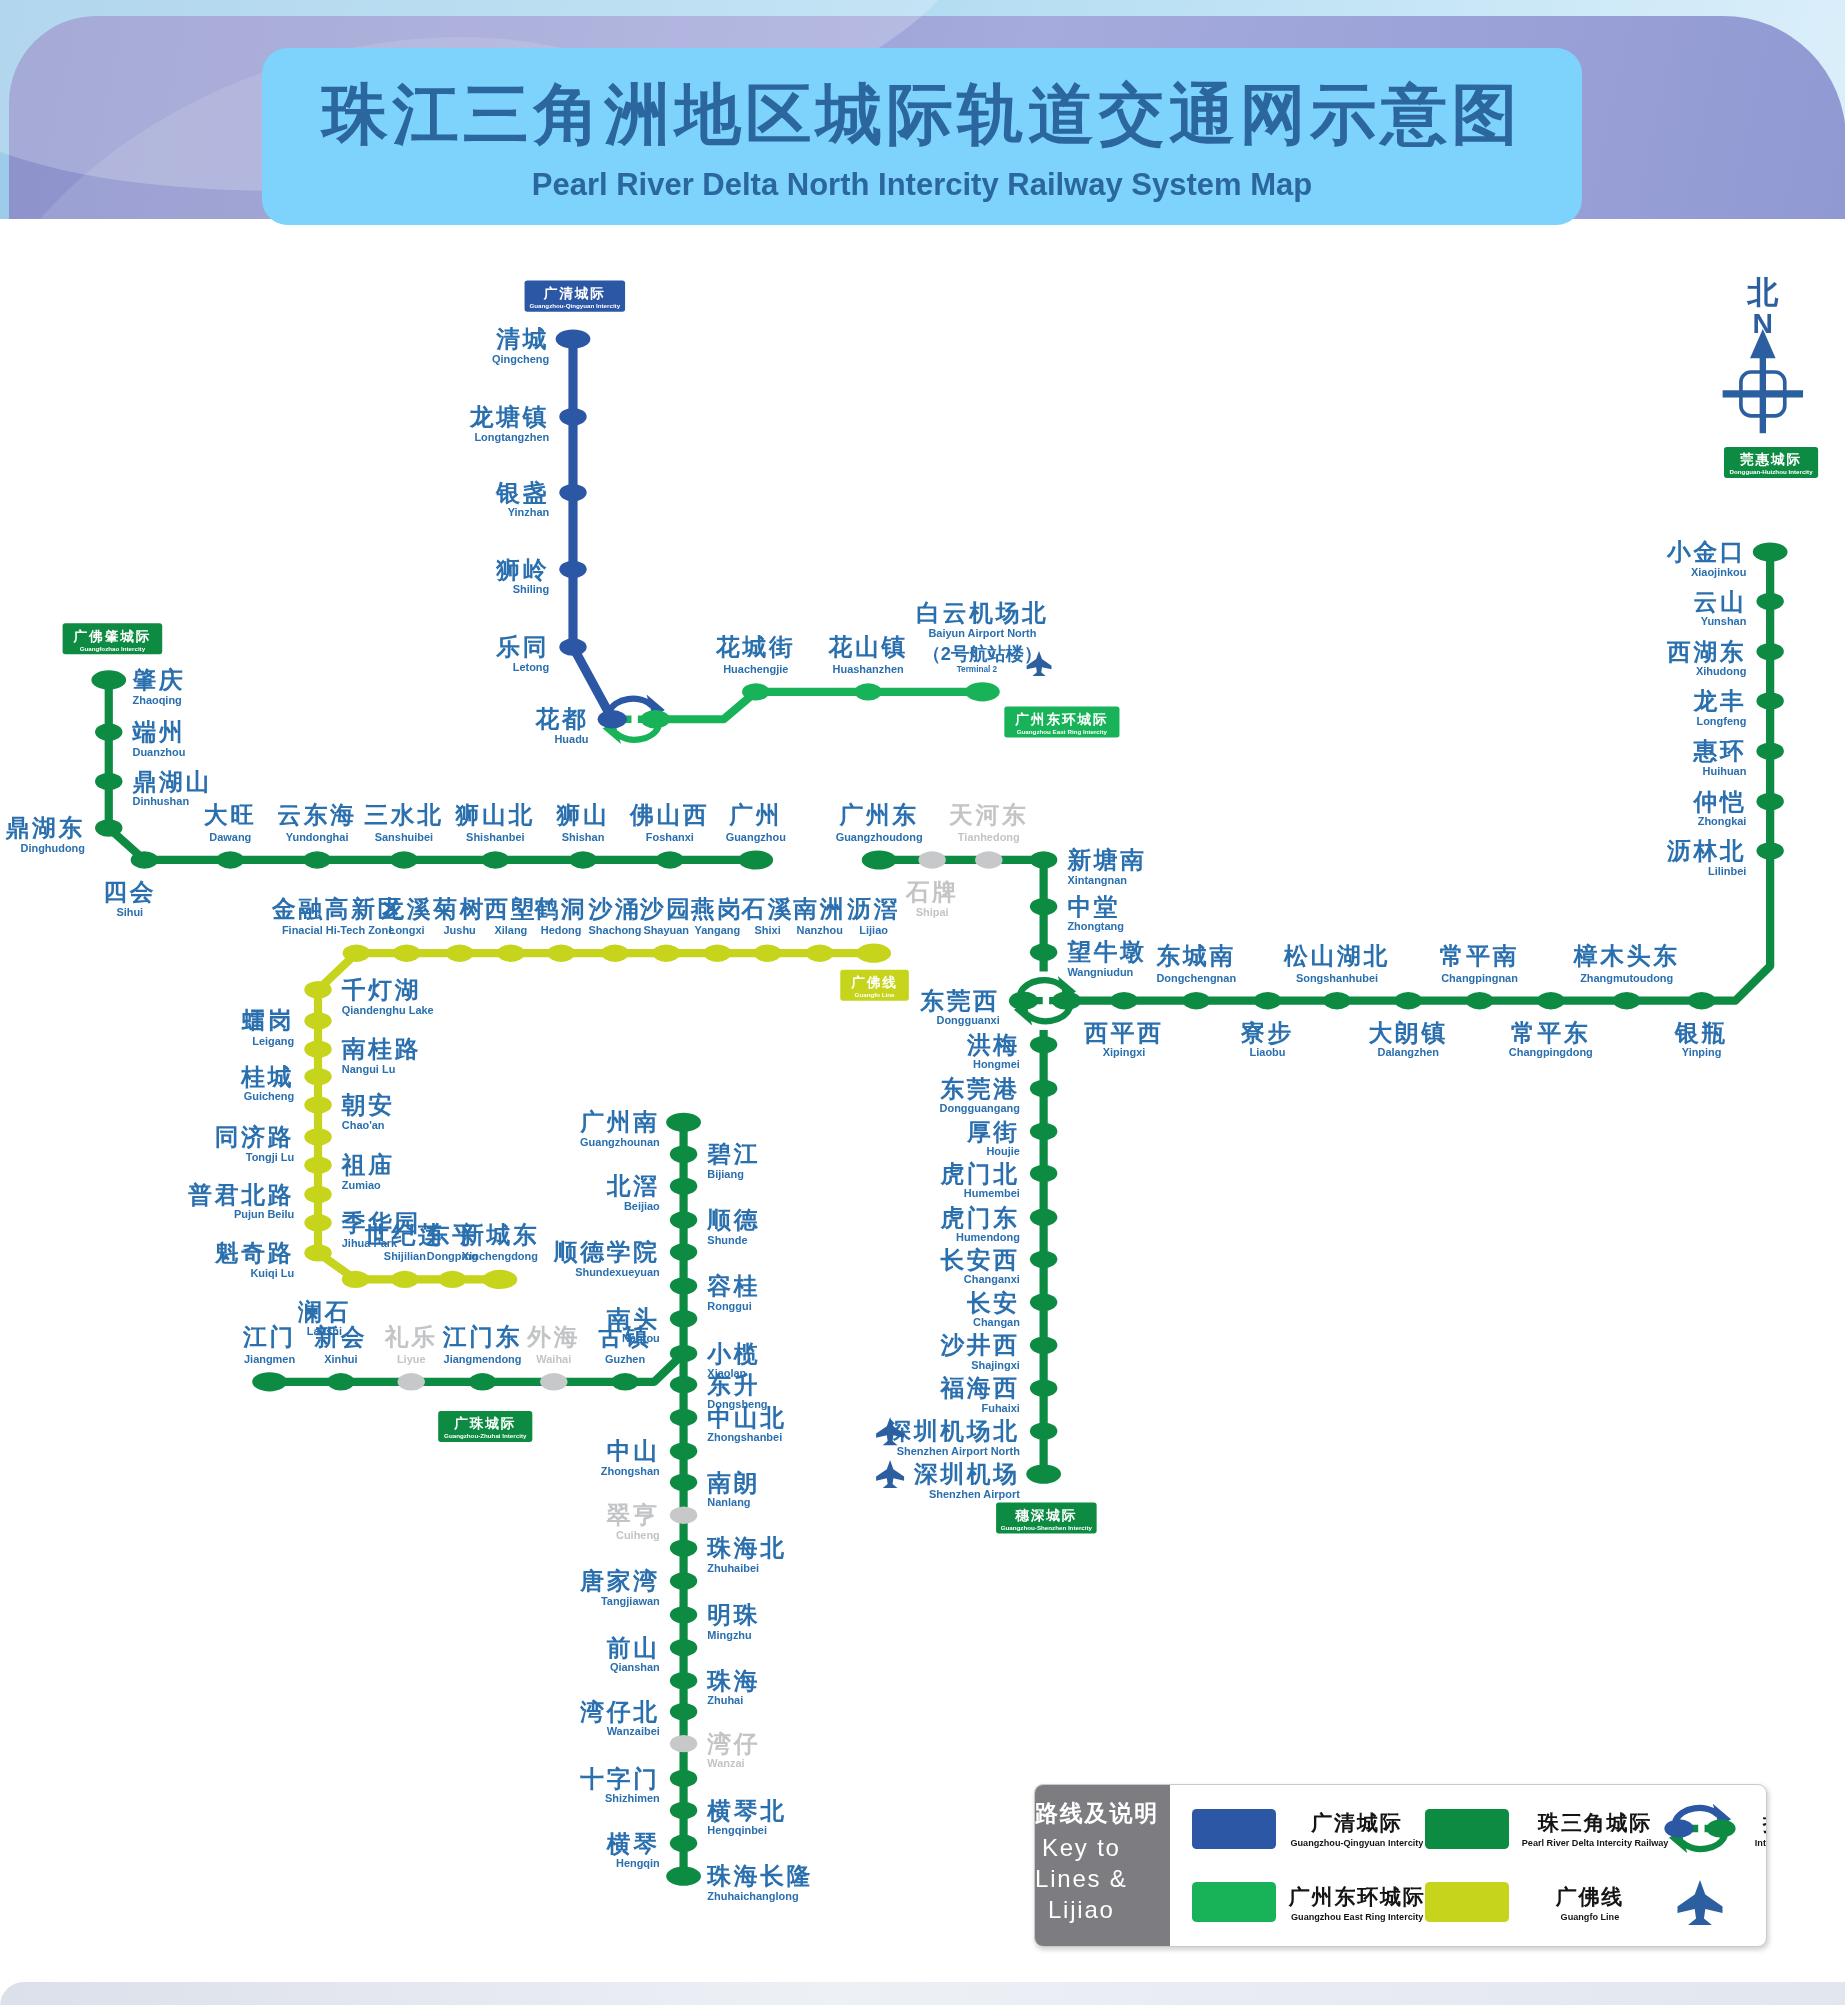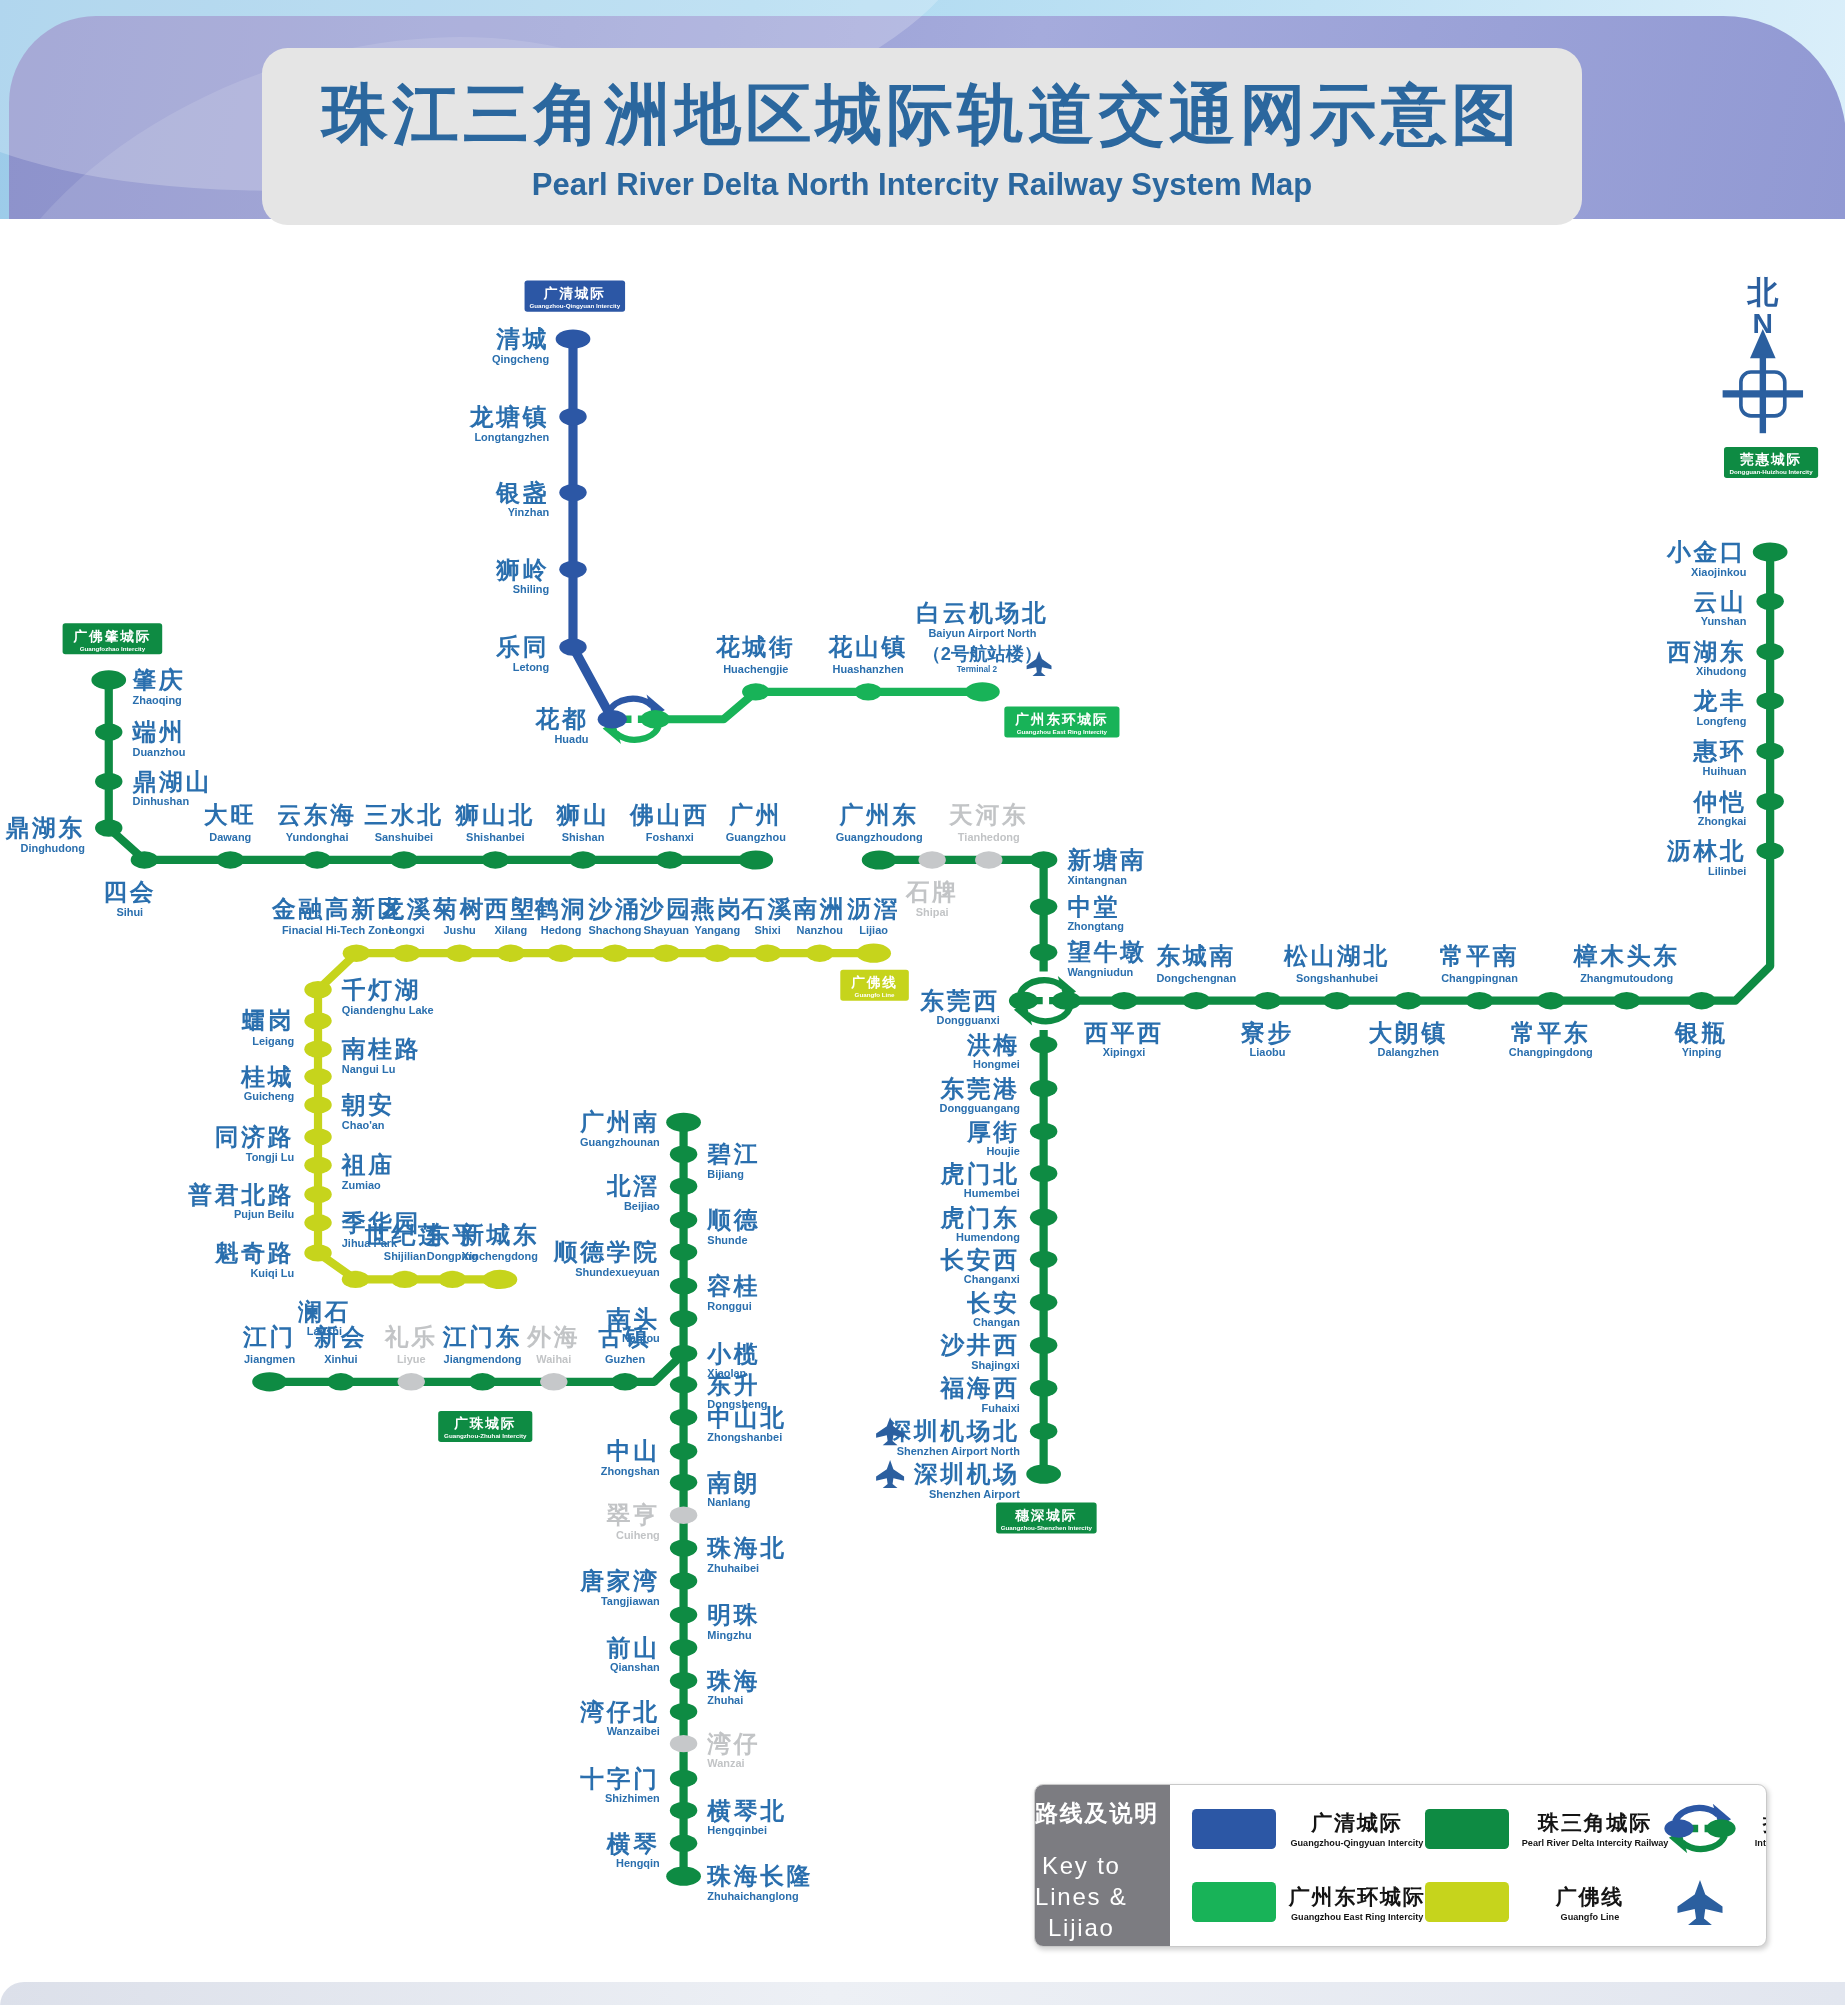--- a/index.html
+++ b/index.html
@@ -11,38 +11,38 @@
   #banner .sky{position:absolute;left:0;top:0;right:0;bottom:0;
     background:linear-gradient(100deg,#9ccbe9 0%,#aed9f0 40%,#c2e4f5 70%,#dbeffa 100%);}
   #banner .purple{position:absolute;left:9.1px;top:16.4px;right:0;bottom:0;
     background:linear-gradient(102deg,#8d92cb 0%,#989ed4 30%,#a9afdе 55%,#a5abdc 55%,#9199d3 100%);
     background:linear-gradient(102deg,#8d92cb 0%,#989ed4 30%,#a5abdc 55%,#9199d3 100%);
     border-radius:87px 123px 0 0;}
   #banner .sweep1{position:absolute;left:-128px;top:-228px;width:1096px;height:393px;
     background:rgba(255,255,255,0.22);border-radius:50%;transform:rotate(-7deg);}
   #banner .sweep3{position:absolute;left:-55px;top:37px;width:822px;height:548px;
     background:rgba(255,255,255,0.12);border-radius:50%;transform:rotate(-18deg);}
-  #title-card{position:absolute;left:262px;top:48px;width:1320px;height:177px;background:#e5e5e5;
+  #title-card{position:absolute;left:262px;top:48px;width:1320px;height:177px;background:#7dd3fc;
     border-radius:25.6px;display:flex;flex-direction:column;align-items:center;justify-content:center;}
   #main-title{font-size:66px;font-weight:bold;color:#2b679e;letter-spacing:4.6px;white-space:nowrap;}
   #sub-title{font-size:31px;font-weight:bold;color:#2b679e;margin-top:7.3px;white-space:nowrap;}
 
   
   #bottom-strip{position:absolute;left:0;bottom:0;width:1846px;height:24px;
     background:linear-gradient(90deg,#dce0ea 0%,#edf0f5 45%,#e2e6ef 100%);
     border-top-left-radius:50px;}
 
   
   #legend{position:absolute;left:1034px;top:1784px;width:731px;height:161px;background:#fff;
     border:0.9px solid #c9c9c9;border-radius:9.1px;box-shadow:1.8px 2.7px 5.5px rgba(0,0,0,0.18);
     display:flex;overflow:hidden;}
   #legend-side{width:135px;flex:0 0 auto;background:#7c7c81;color:#fff;
     display:flex;flex-direction:column;align-items:flex-start;padding-top:12.8px;}
   .legend-side-cn{font-size:23px;letter-spacing:1.8px;font-weight:bold;}
-  .legend-side-en{font-size:24px;letter-spacing:1.8px;margin-top:21px;line-height:1.3;text-align:center;}
+  .legend-side-en{font-size:24px;letter-spacing:1.8px;margin-top:3px;line-height:1.3;text-align:center;}
   .legend-side-en div{white-space:nowrap;}
   #legend-body{flex:1;display:grid;grid-template-columns:233px 233px 1fr;grid-template-rows:1fr 1fr;
     align-items:center;padding:7.3px 5.5px 7.3px 22px;}
   .legend-item{display:flex;align-items:center;gap:12.8px;}
   .legend-swatch{width:84px;height:40px;border-radius:4.6px;flex:0 0 auto;}
   .legend-iconbox{width:84px;height:55px;flex:0 0 auto;display:flex;align-items:center;justify-content:center;}
   .legend-text{display:flex;flex-direction:column;align-items:center;flex:1;}
   .legend-cn{font-size:21px;color:#141414;font-weight:bold;letter-spacing:1.8px;white-space:nowrap;}
   .legend-en{font-size:9.1px;color:#141414;font-weight:bold;margin-top:0.9px;white-space:nowrap;}
   #map-svg{position:absolute;left:0;top:0;}

